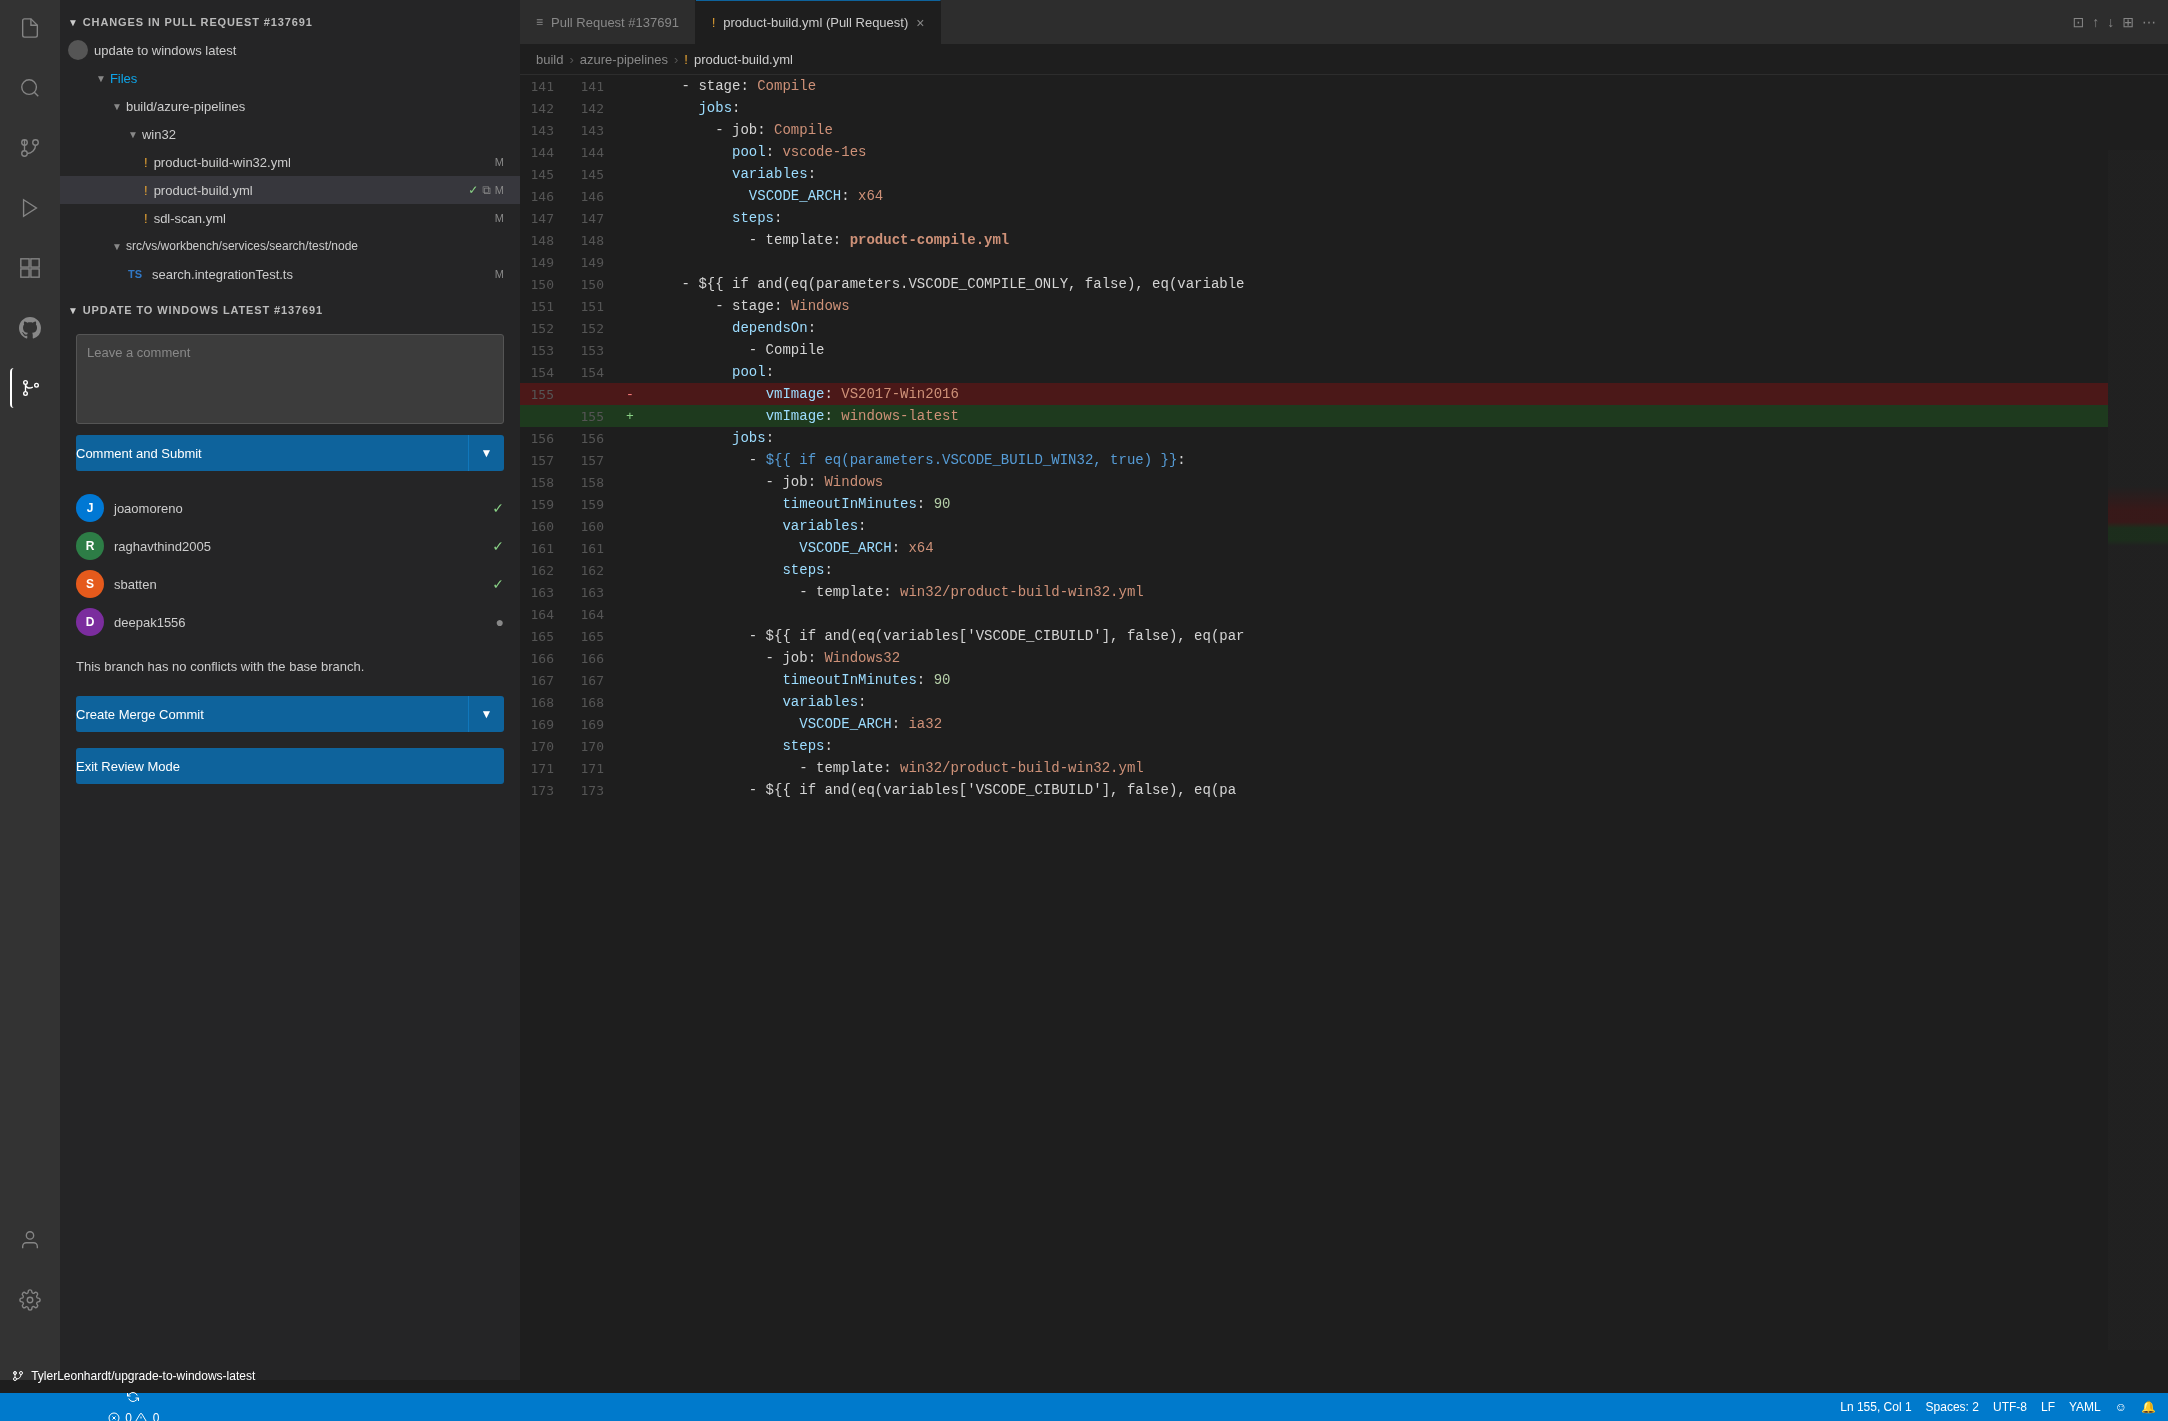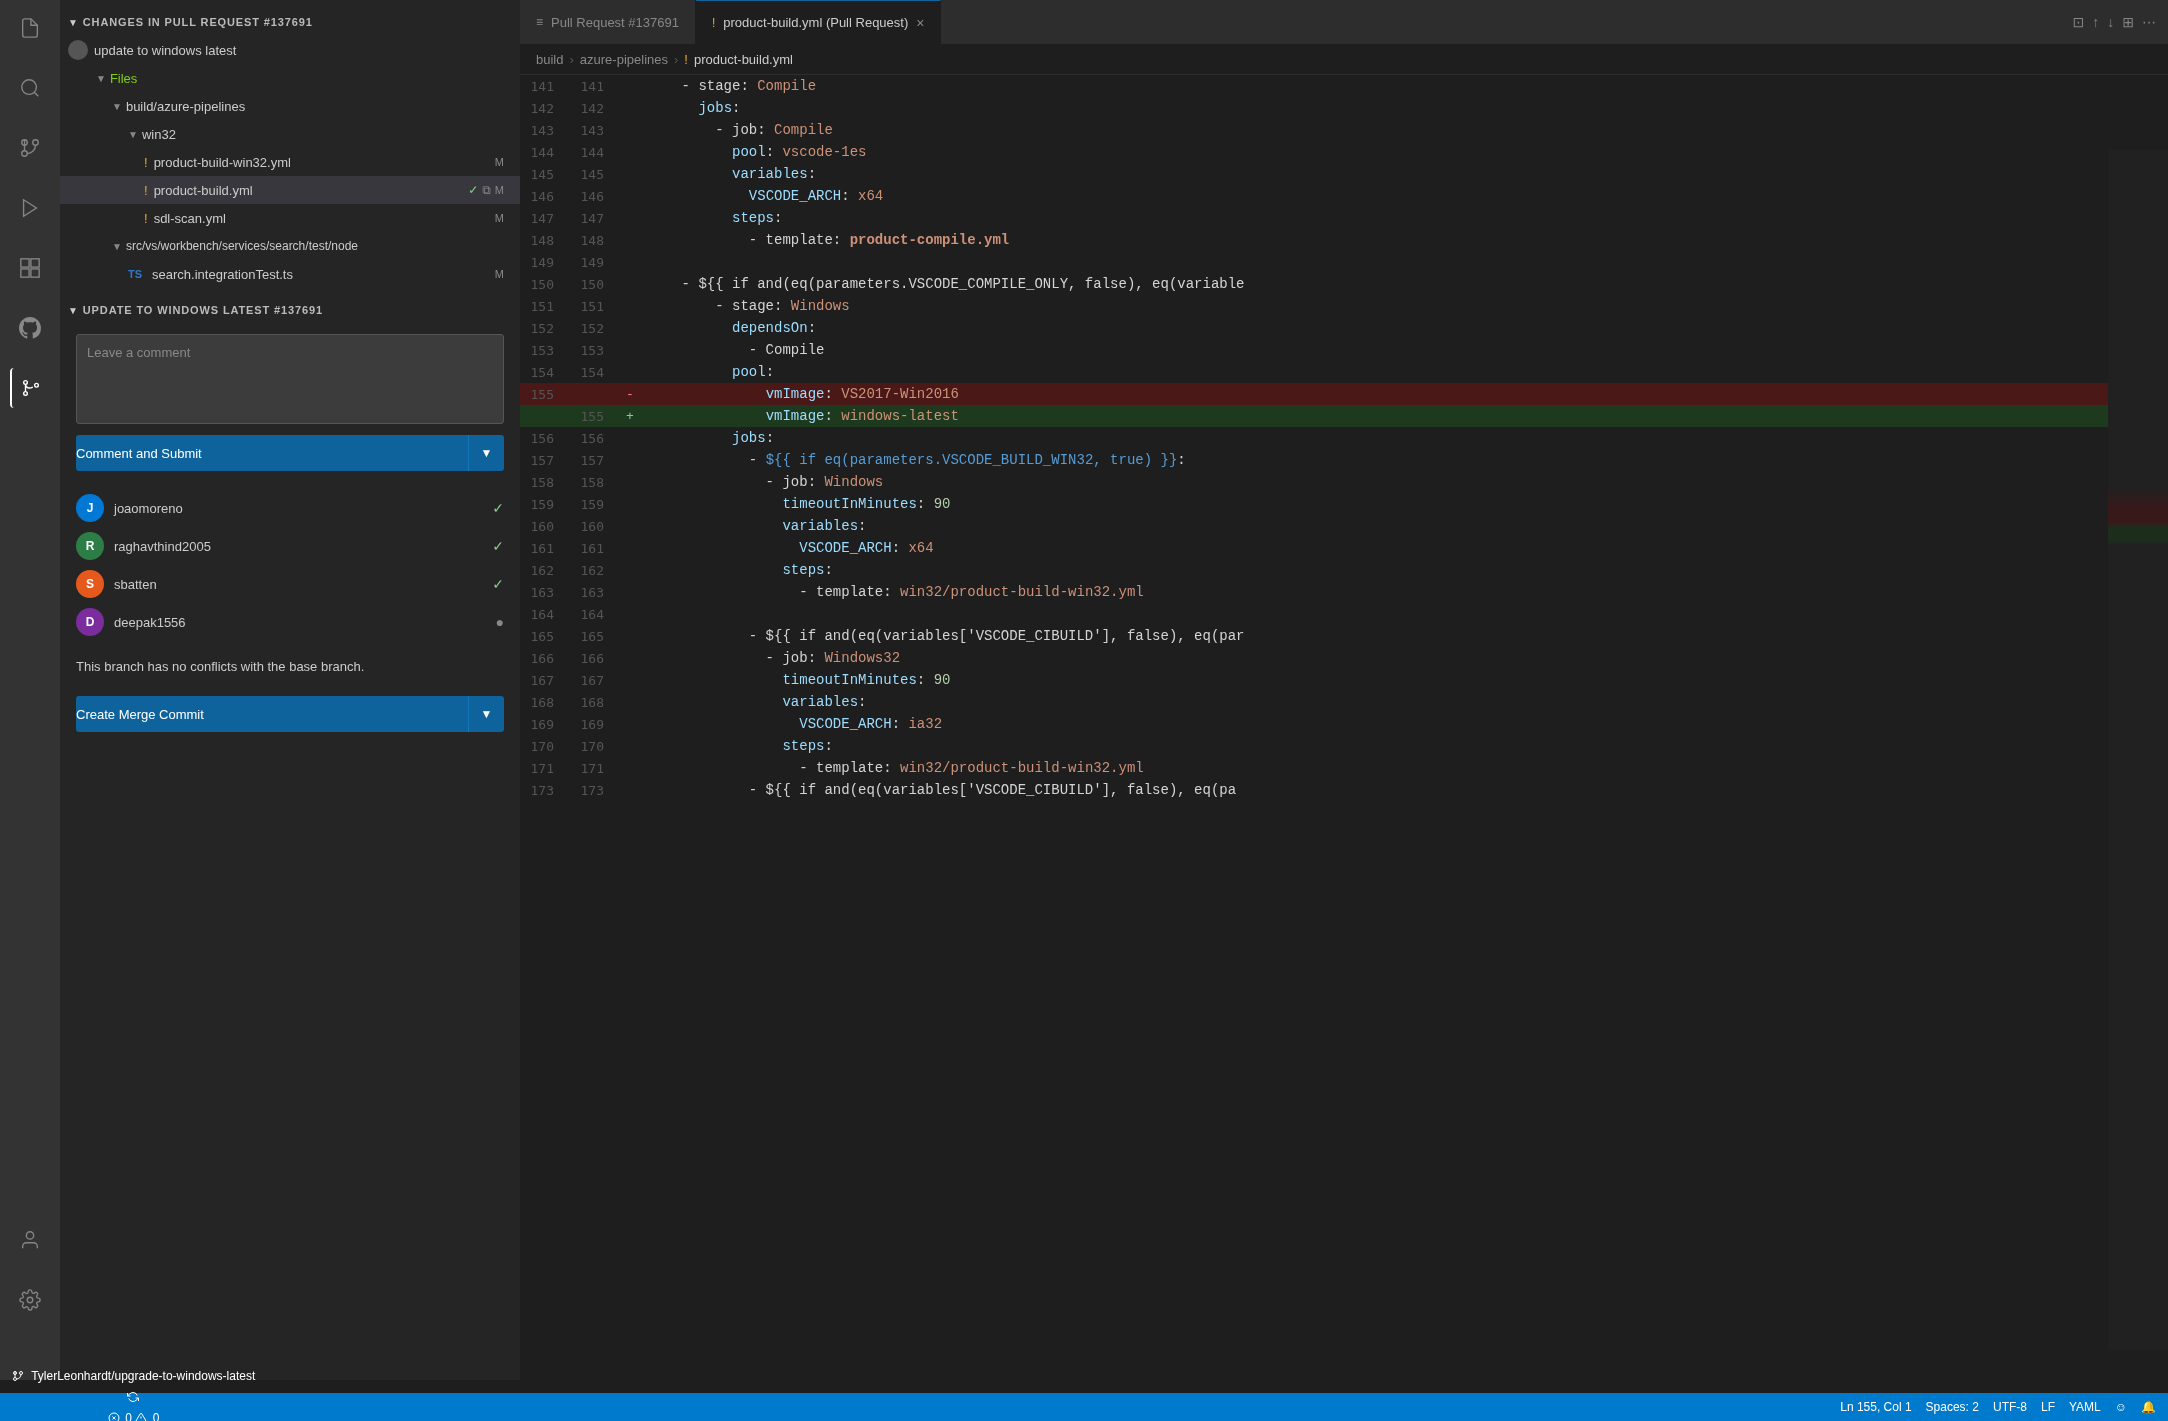--- a/index.html
+++ b/index.html
@@ -388,21 +388,21 @@
     <span style="font-size:11px; font-weight:700; color:#bbbbbb; letter-spacing:0.08em;">CHANGES IN PULL REQUEST #137691</span>
   </div>
 
   <div class="tree-item tree-indent-1">
     <span style="margin-right:6px; width:20px; height:20px; background:#555; border-radius:50%; display:inline-block; flex-shrink:0;"></span>
     <span style="color:#cccccc;">update to windows latest</span>
   </div>
 
   <div class="tree-item tree-indent-2">
     <span class="chevron">▼</span>
-    <span style="color:#84cc16;">Files</span>
+    <span style="color:#0ea5e9;">Files</span>
   </div>
 
   <div class="tree-item tree-indent-3">
     <span class="chevron">▼</span>
     <span style="color:#cccccc;">build/azure-pipelines</span>
   </div>
 
   <div class="tree-item tree-indent-4">
     <span class="chevron">▼</span>
     <span style="color:#cccccc;">win32</span>
@@ -487,20 +487,25 @@
 
   <div style="padding: 4px 16px;">
     <div class="btn-primary">
       <span>Create Merge Commit</span>
       <div class="btn-dropdown">
         <span style="font-size:12px;">▼</span>
       </div>
     </div>
   </div>
 
+  <div style="padding: 4px 16px 12px 16px;">
+    <div class="btn-primary" style="background:#0e639c;">
+      <span>Exit Review Mode</span>
+    </div>
+  </div>
 </div>
 
 <div class="editor-area">
 
   <div class="tab-bar">
     <div class="tab">
       <span class="tab-icon" style="color:#888;">≡</span>
       <span>Pull Request #137691</span>
     </div>
     <div class="tab active">

